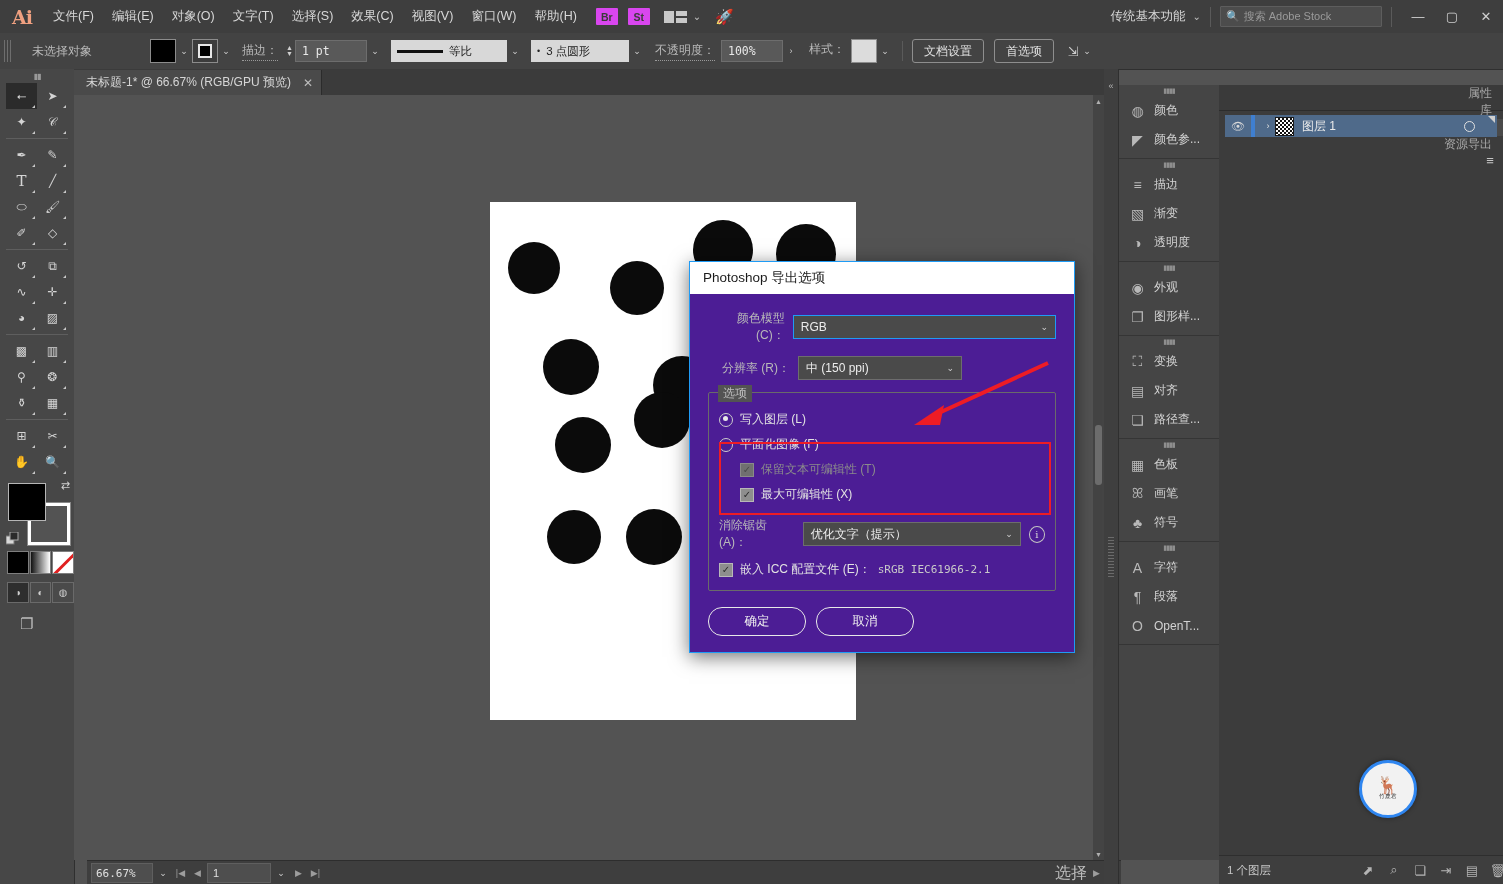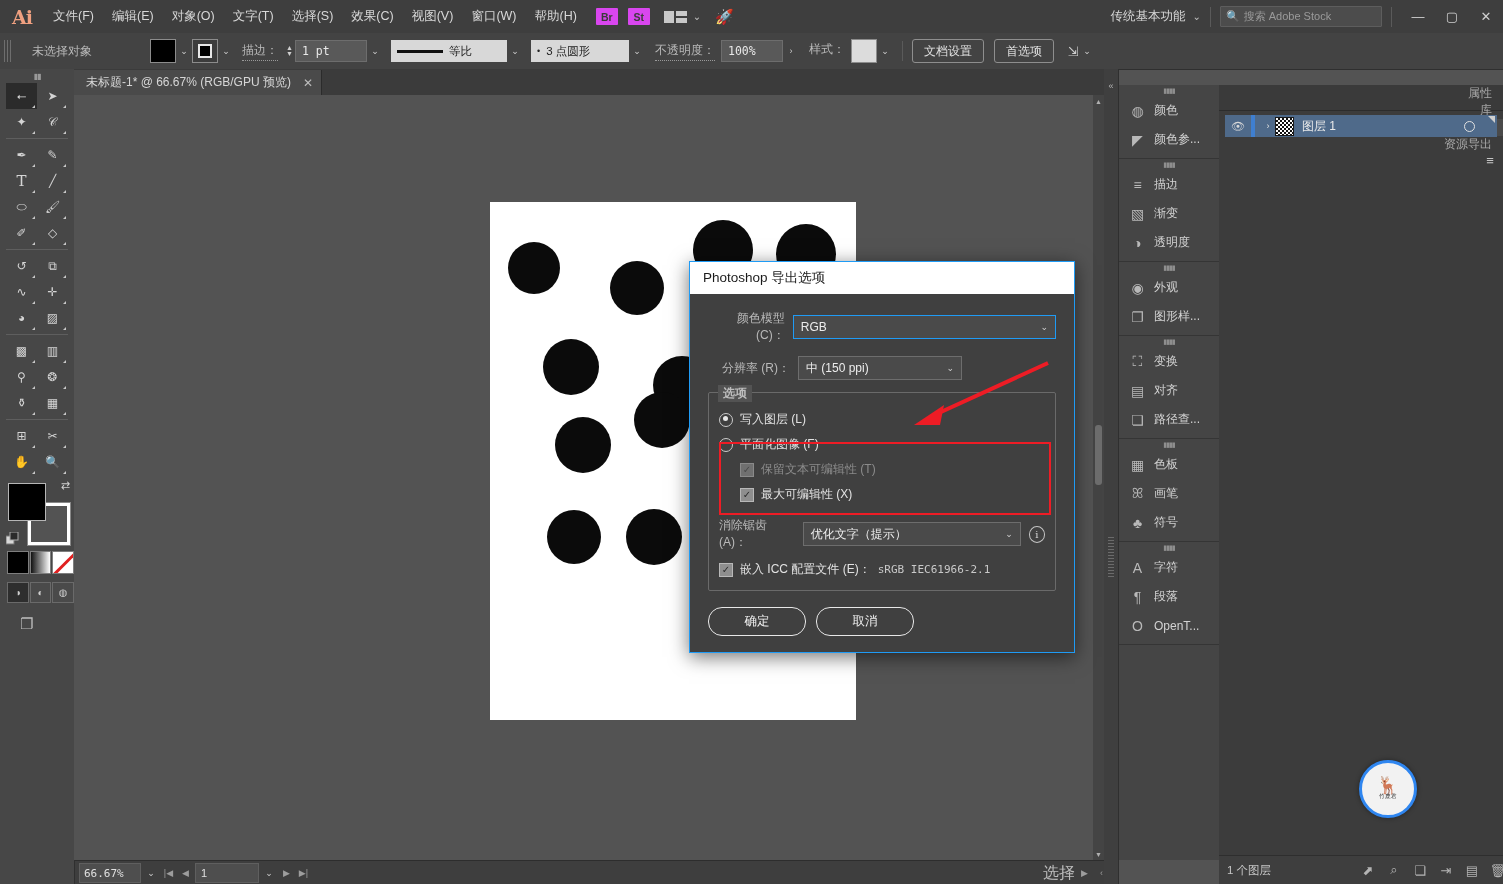--- a/index.html
+++ b/index.html
@@ -71,21 +71,21 @@
 
   
   .canvaswrap{position:absolute;left:74px;top:95px;width:1030px;height:765px;background:#535353;overflow:hidden;}
   .artboard{position:absolute;left:416px;top:107px;width:366px;height:518px;background:#fff;}
   .dot{position:absolute;border-radius:50%;background:#0b0b0b;}
   .vscroll{position:absolute;right:0;top:0;width:11px;height:765px;background:#444;}
   .vscroll .up,.vscroll .dn{height:12px;display:flex;align-items:center;justify-content:center;color:#b0b0b0;font-size:7px;}
   .vthumb{position:absolute;left:2px;top:330px;width:7px;height:60px;background:#6d6d6d;border-radius:3px;}
 
   
-  .statusbar{position:absolute;left:75px;top:860px;width:1030px;height:24px;background:#3e3e3e;border-top:1px solid #2d2d2d;display:flex;align-items:center;gap:2px;padding-left:4px;}
+  .statusbar{position:absolute;left:87px;top:860px;width:1030px;height:24px;background:#3e3e3e;border-top:1px solid #2d2d2d;display:flex;align-items:center;gap:2px;padding-left:4px;}
   .zoomfield{width:52px;height:18px;background:#4e4e4e;border:1px solid #5f5f5f;display:flex;align-items:center;padding:0 4px;font-size:11px;font-family:"DejaVu Sans Mono",monospace;color:#e0e0e0;}
   .navbtn{width:15px;height:18px;display:flex;align-items:center;justify-content:center;color:#9d9d9d;font-size:9px;}
   .pagefield{width:52px;height:18px;background:#4e4e4e;border:1px solid #5f5f5f;display:flex;align-items:center;padding:0 5px;font-size:11px;color:#e0e0e0;}
   .statustext{flex:1;text-align:right;font-size:16px;color:#bcbcbc;}
 
   
   .dock{position:absolute;left:1118px;top:85px;width:100px;height:775px;background:#454545;border-left:1px solid #2f2f2f;border-right:1px solid #2f2f2f;}
   .dockgrp{border-bottom:1px solid #353535;padding-bottom:4px;}
   .dockhandle{height:11px;display:flex;align-items:center;justify-content:center;color:#8e8e8e;font-size:7px;letter-spacing:-1px;}
   .dockitem{height:29px;display:flex;align-items:center;gap:7px;padding-left:9px;color:#d2d2d2;font-size:12px;}
@@ -107,31 +107,31 @@
   .discl{width:14px;text-align:center;color:#e0e0e0;font-size:9px;}
   .thumb{width:17px;height:17px;margin-right:8px;background:
       repeating-conic-gradient(#111 0% 25%, #fff 0% 50%) 0 0/4px 4px;border:1px solid #1a1a1a;}
   .targ{position:absolute;right:22px;width:9px;height:9px;border:1.5px solid #e2e2e2;border-radius:50%;}
   .corner{position:absolute;right:2px;top:1px;width:0;height:0;border-top:7px solid #cfcfcf;border-left:7px solid transparent;}
   .layerfoot{position:absolute;left:0;bottom:0;width:284px;height:28px;background:#3e3e3e;border-top:1px solid #2e2e2e;display:flex;align-items:center;padding:0 8px;}
   .lcount{font-size:11.5px;color:#c6c6c6;}
   .lfic{width:26px;height:28px;display:flex;align-items:center;justify-content:center;color:#b4b4b4;font-size:13px;}
 
   
-  .dialog{position:absolute;left:689px;top:261px;width:384px;height:390px;background:#404040;border:1px solid #1f9bf5;box-shadow:0 4px 18px rgba(0,0,0,.55);}
+  .dialog{position:absolute;left:689px;top:261px;width:384px;height:390px;background:#4c1d95;border:1px solid #1f9bf5;box-shadow:0 4px 18px rgba(0,0,0,.55);}
   .dlg-title{height:32px;background:#fff;color:#1b1b1b;display:flex;align-items:center;padding-left:13px;font-size:13.5px;}
   .dlg-body{padding:16px 18px 0 18px;}
   .frow{display:flex;align-items:center;margin-bottom:12px;}
   .flabel{width:82px;text-align:right;padding-right:8px;font-size:12px;color:#b9b9b9;}
   .sel-lg{width:264px;height:22px;background:#4a4a4a;border:1px solid #1f9bf5;display:flex;align-items:center;padding:0 7px;font-size:12px;color:#ececec;position:relative;}
   .sel-md{width:148px;height:22px;background:#4a4a4a;border:1px solid #6d6d6d;display:flex;align-items:center;padding:0 7px;font-size:12px;color:#ececec;position:relative;}
   .sel-aa{width:212px;height:22px;background:#4a4a4a;border:1px solid #6d6d6d;display:flex;align-items:center;padding:0 7px;font-size:12px;color:#ececec;position:relative;}
   .dcaret{position:absolute;right:7px;color:#d2d2d2;font-size:9px;}
   .groupbox{position:relative;border:1px solid #6a6a6a;border-radius:2px;margin-top:2px;padding:14px 10px 12px 10px;}
-  .grouptitle{position:absolute;left:9px;top:-8px;background:#535353;padding:0 5px;font-size:12px;color:#bebebe;font-weight:bold;}
+  .grouptitle{position:absolute;left:9px;top:-8px;background:#535353;padding:0 5px;font-size:12px;color:#bebebe;}
   .optrow{display:flex;align-items:center;gap:7px;height:25px;font-size:12px;color:#e2e2e2;}
   .radio{width:12px;height:12px;border:1.5px solid #cbcbcb;border-radius:50%;display:inline-block;position:relative;}
   .radio.on:after{content:"";position:absolute;left:2.5px;top:2.5px;width:5px;height:5px;border-radius:50%;background:#e8e8e8;}
   .cbx{width:12px;height:12px;border:1px solid #b8b8b8;background:#8e8e8e;display:flex;align-items:center;justify-content:center;color:#2b2b2b;font-size:10px;line-height:10px;}
   .cbx.dim{background:#707070;border-color:#8a8a8a;color:#4a4a4a;}
   .dimtxt{color:#8b8b8b;}
   .indent1{margin-left:21px;}
   .redbox{position:absolute;left:10px;top:49px;width:328px;height:69px;border:2px solid #ee1c25;pointer-events:none;}
   .aarow{display:flex;align-items:center;gap:8px;margin-top:10px;}
   .inf{width:15px;height:15px;border:1.2px solid #c4c4c4;border-radius:50%;display:flex;align-items:center;justify-content:center;font-size:10px;color:#d6d6d6;font-family:"DejaVu Serif",serif;}

